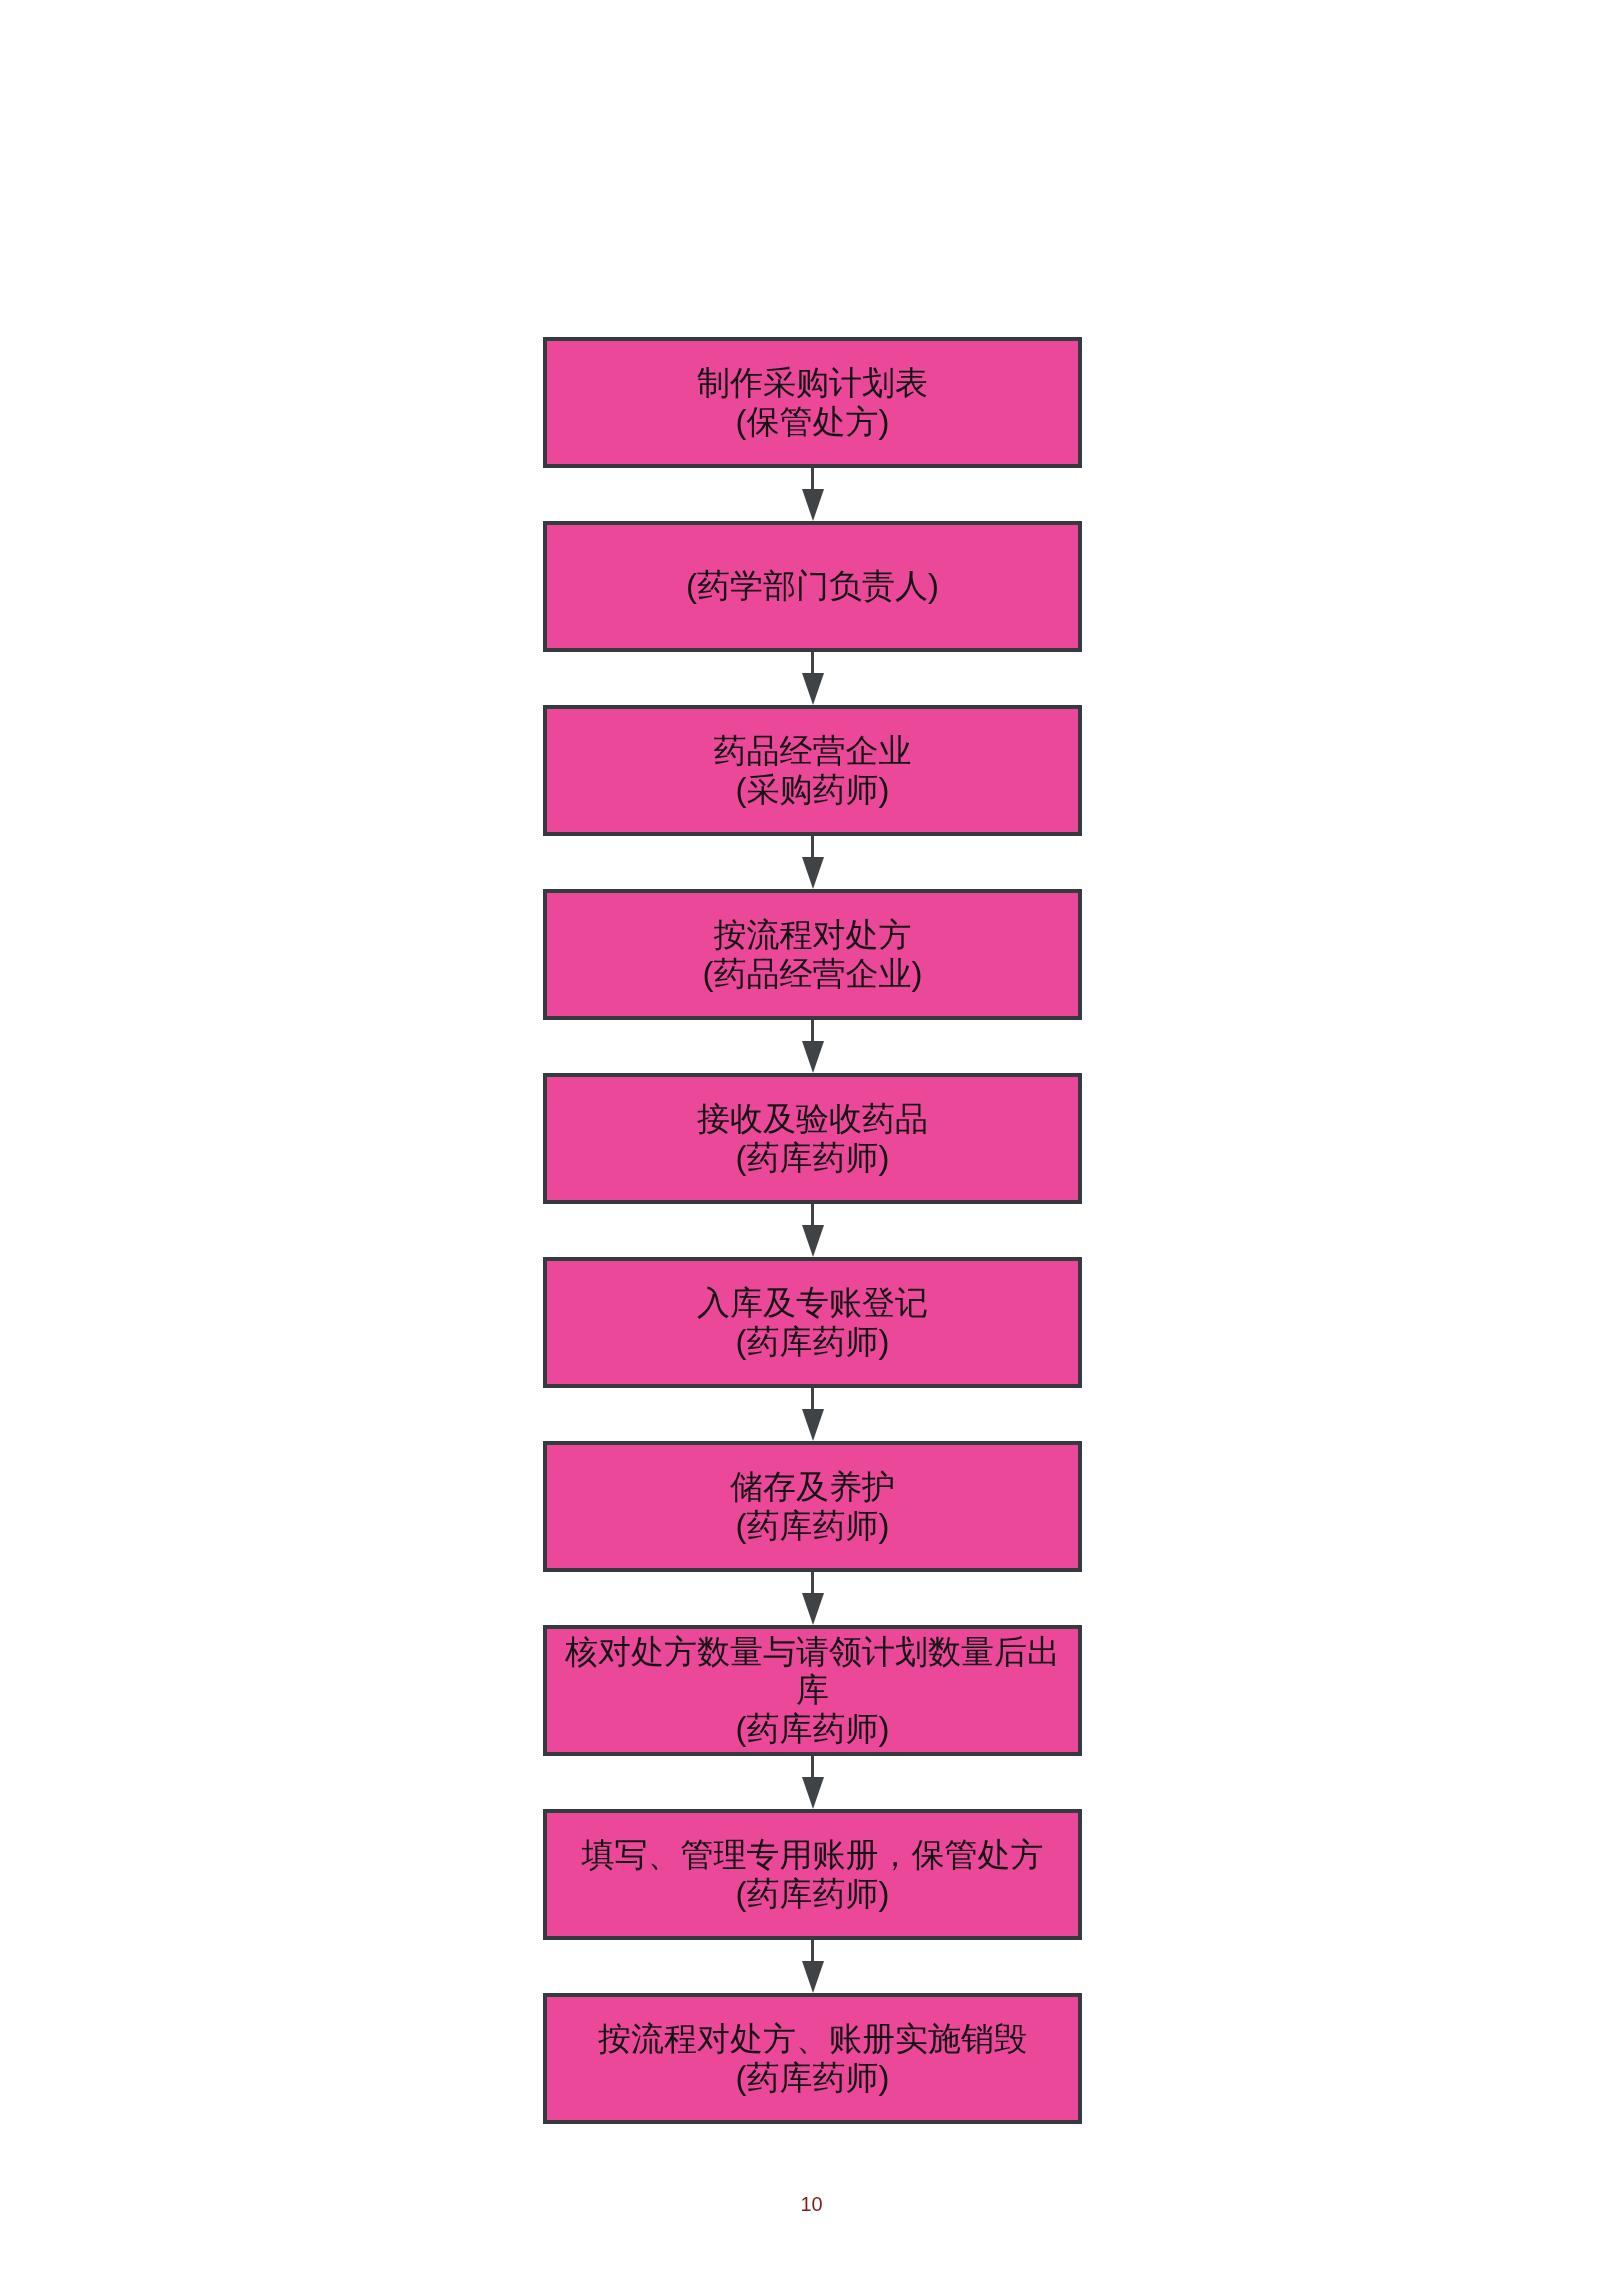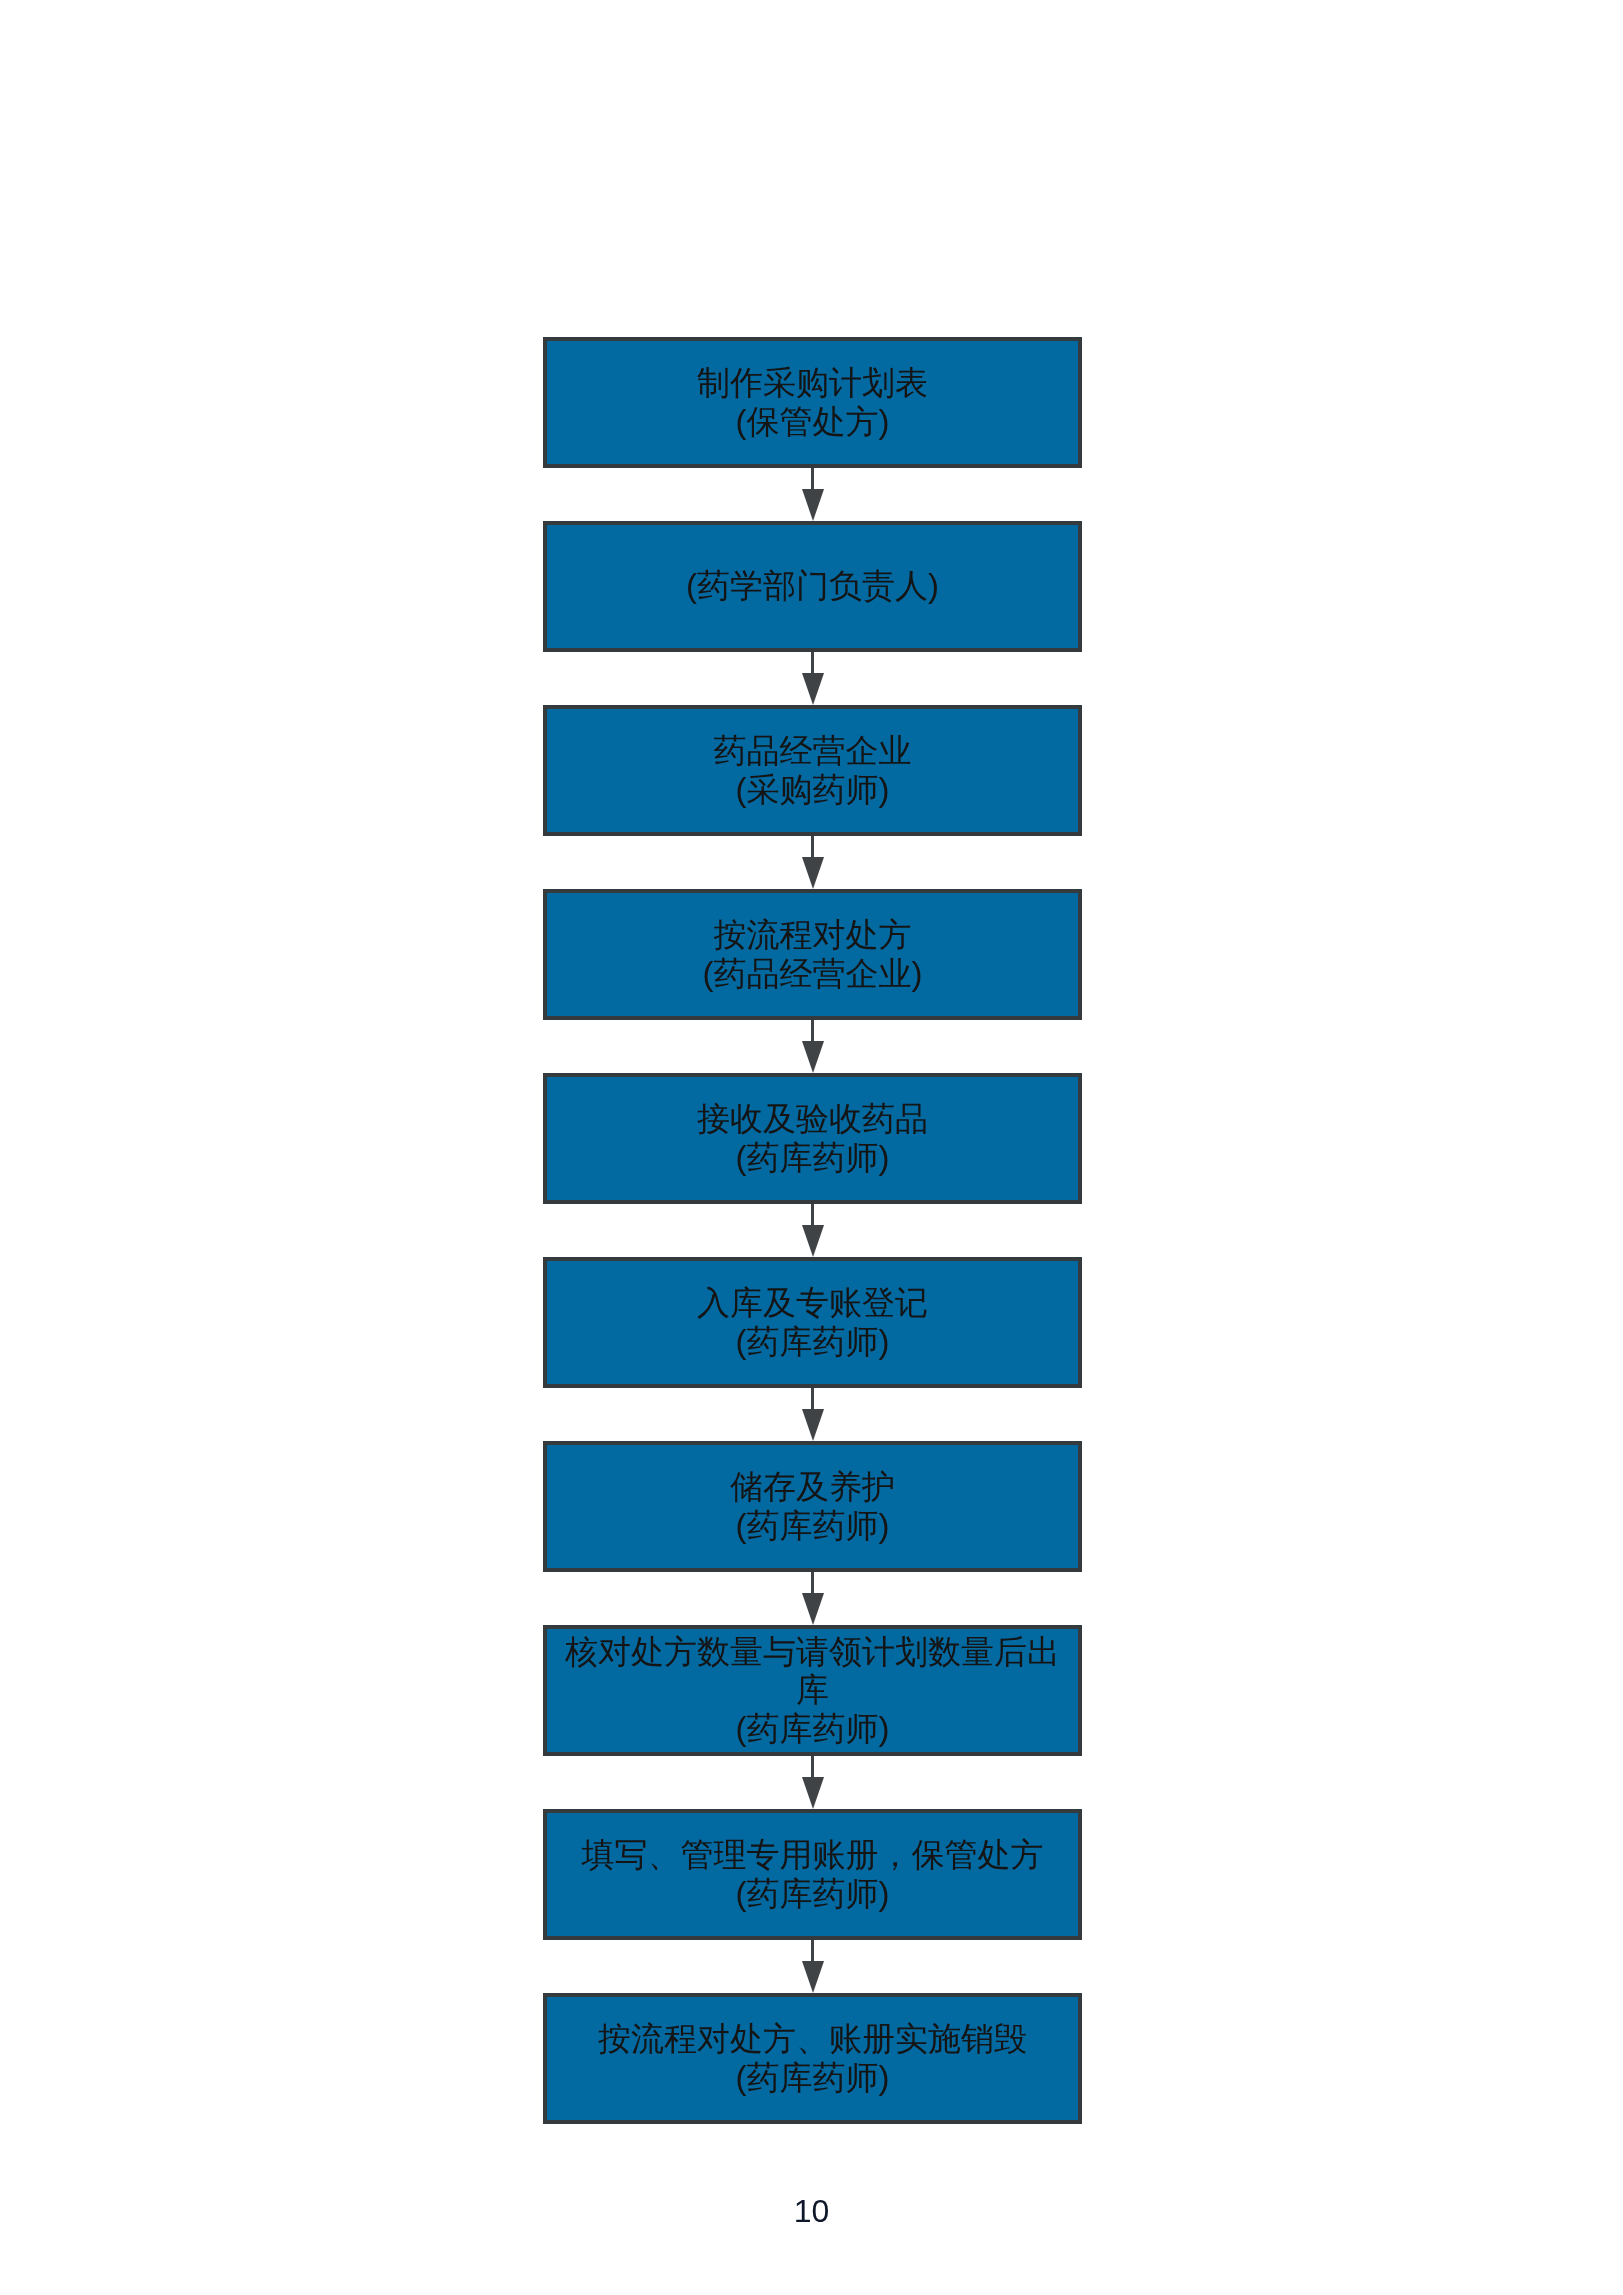--- a/index.html
+++ b/index.html
@@ -19,21 +19,21 @@
     top: 337px;
     left: 543px;
     width: 539px;
     display: flex;
     flex-direction: column;
     align-items: stretch;
   }
   .box {
     box-sizing: border-box;
     border: 4.1px solid #343a3e;
-    background: #0369a1;
+    background: #ec4899;
     min-height: 131px;
     padding: 4.1px 8.2px;
     display: flex;
     flex-direction: column;
     justify-content: center;
     text-align: center;
     font-size: 33px;
     line-height: 1.16;
   }
   .action, .role {
@@ -59,22 +59,22 @@
     border-right: 11.2px solid transparent;
     border-top: 32px solid #404346;
     margin-top: -1px;
   }
   .page-number {
     position: absolute;
     top: 2193px;
     left: 0;
     width: 100%;
     text-align: center;
-    font-size: 32px;
-    color: #0f172a;
+    font-size: 20px;
+    color: #7f1d1d;
   }
 </style>
 </head>
 <body>
 
 <div class="page">
   <div class="flow">
 
     <div class="box">
       <div class="action">制作采购计划表</div>

